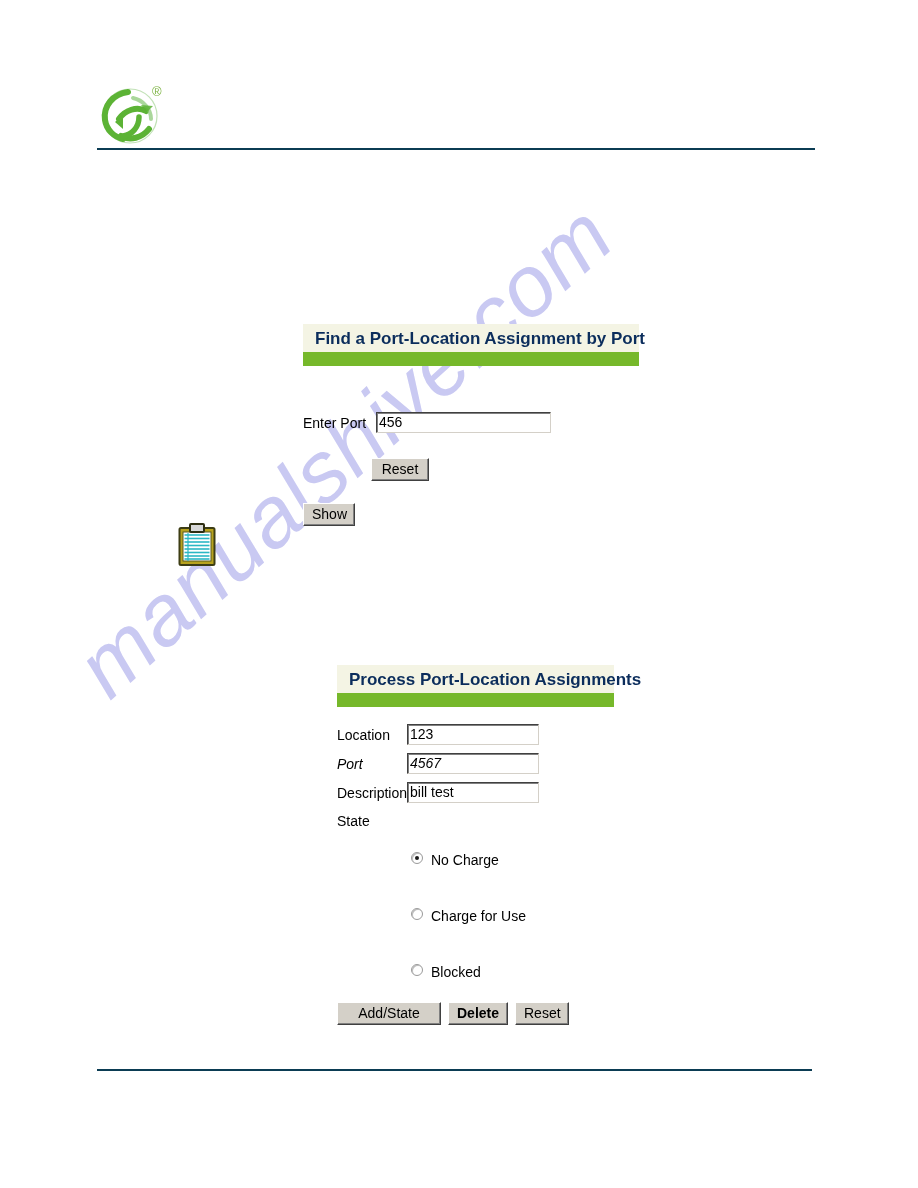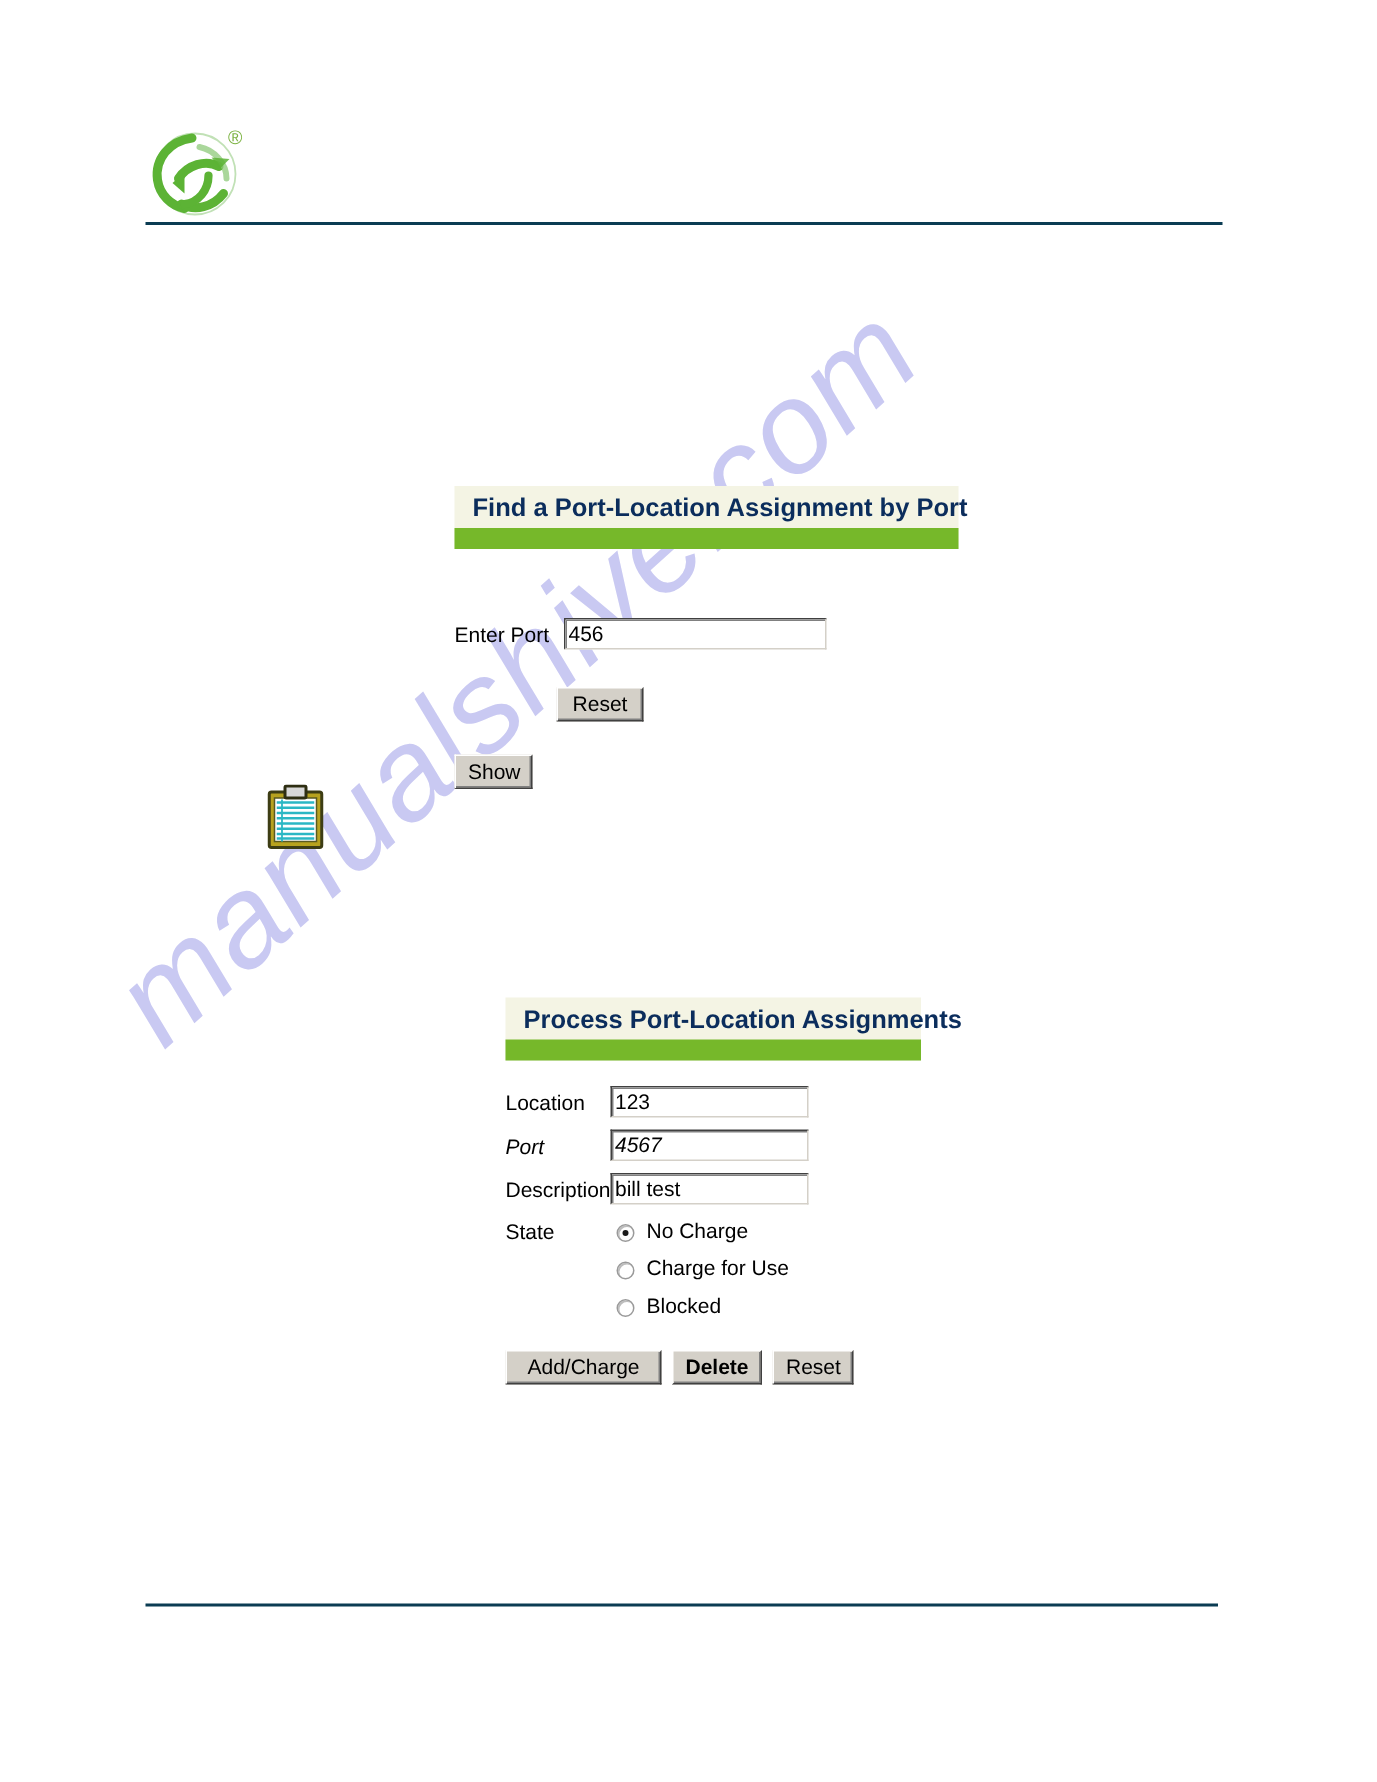--- a/index.html
+++ b/index.html
@@ -147,22 +147,23 @@
     color: #000;
     text-align: center;
     height: 23px;
     line-height: 21px;
     padding: 0 8px;
     cursor: default;
     white-space: nowrap;
   }
   .radio-row {
     display: flex;
-    align-items: flex-end;
+    align-items: flex-start;
     margin-bottom: 9px;
+    margin-top: 40px;
   }
   .radio {
     box-sizing: border-box;
     width: 12px;
     height: 12px;
     border-radius: 50%;
     background: #ffffff;
     border: 1px solid #9a9a9a;
     box-shadow: inset 1px 1px 0 #bdbdbd;
     margin-right: 8px;
@@ -295,20 +296,20 @@
         <span class="radio-label">Charge for Use</span>
       </div>
       <div class="radio-row">
         <span class="radio"></span>
         <span class="radio-label">Blocked</span>
       </div>
     </div>
   </div>
 
   <div style="margin-top:13px; display:flex; gap:7px;">
-    <div class="btn" style="width:104px;">Add/Charge</div>
+    <div class="btn" style="width:104px;">Add/State</div>
     <div class="btn" style="width:60px;font-weight:bold;">Delete</div>
     <div class="btn" style="width:54px;">Reset</div>
   </div>
 
 </div>
 
 <div class="footer-rule"></div>
 
 </body></html>

